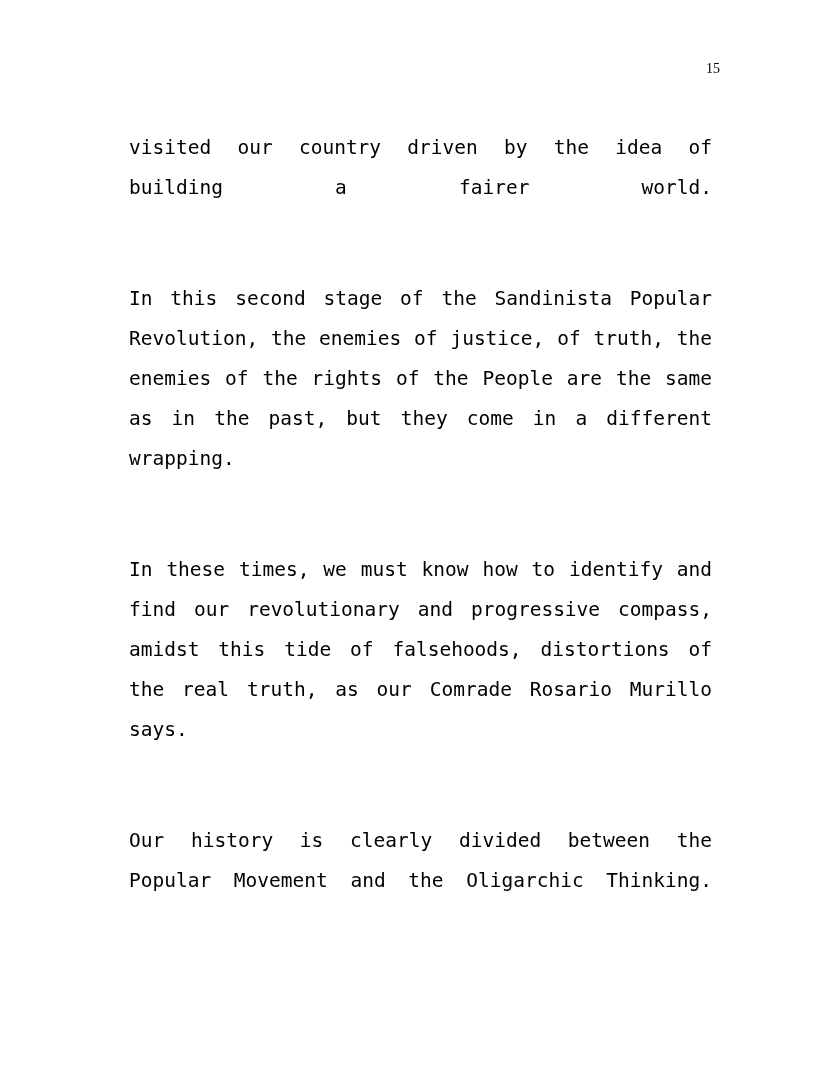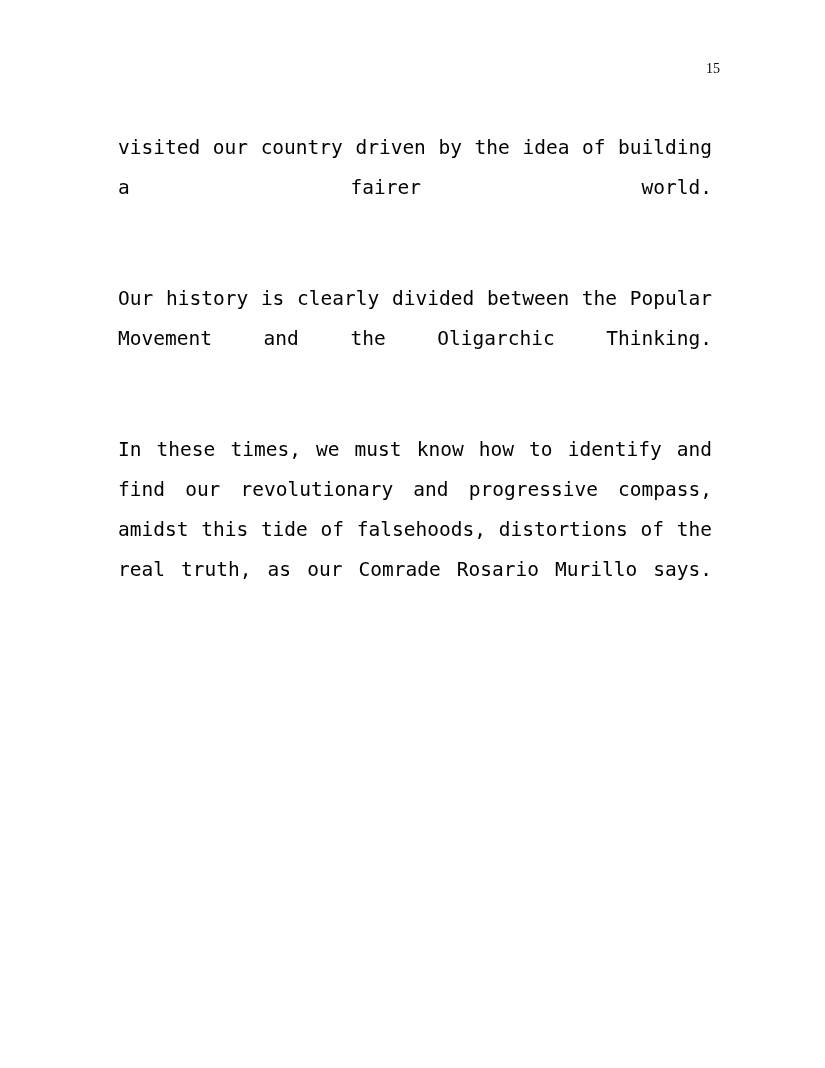--- a/index.html
+++ b/index.html
@@ -31,21 +31,21 @@
     color: #000;
     text-align: center;
   }
   .body-text {
     position: absolute;
     top: 128px;
     left: 114px;
     width: 598px;
   }
   p.para {
-    margin: 0 0 31px 4px;
+    margin: 0 0 31px 15px;
     font-family: "DejaVu Sans Mono", monospace;
     font-size: 19.5px;
     line-height: 40px;
     text-align: justify;
     text-justify: inter-word;
     letter-spacing: 0px;
     word-spacing: 0px;
     color: #000;
   }
   p.para:last-child {
@@ -60,17 +60,18 @@
 </style>
 </head>
 <body>
 
 <div class="page">
 
   <div class="page-number">15</div>
 
   <div class="body-text">
     <p class="para">visited our country driven by the idea of building a fairer world.</p>
+    <p class="para">In this second stage of the Sandinista Popular Revolution, the enemies of justice, of truth, the enemies of the rights of the People are the same as in the past, but they come in a different wrapping.</p>
+    <p class="para">In these times, we must know how to identify and find our revolutionary and progressive compass, amidst this tide of falsehoods, distortions of the real truth, as our Comrade Rosario Murillo says.</p>
     <p class="para">Our history is clearly divided between the Popular Movement and the Oligarchic Thinking.</p>
-    <p class="para">In these times, we must know how to identify and find our revolutionary and progressive compass, amidst this tide of falsehoods, distortions of the real truth, as our Comrade Rosario Murillo says.</p>
   </div>
 
 </div>
 
 </body></html>

